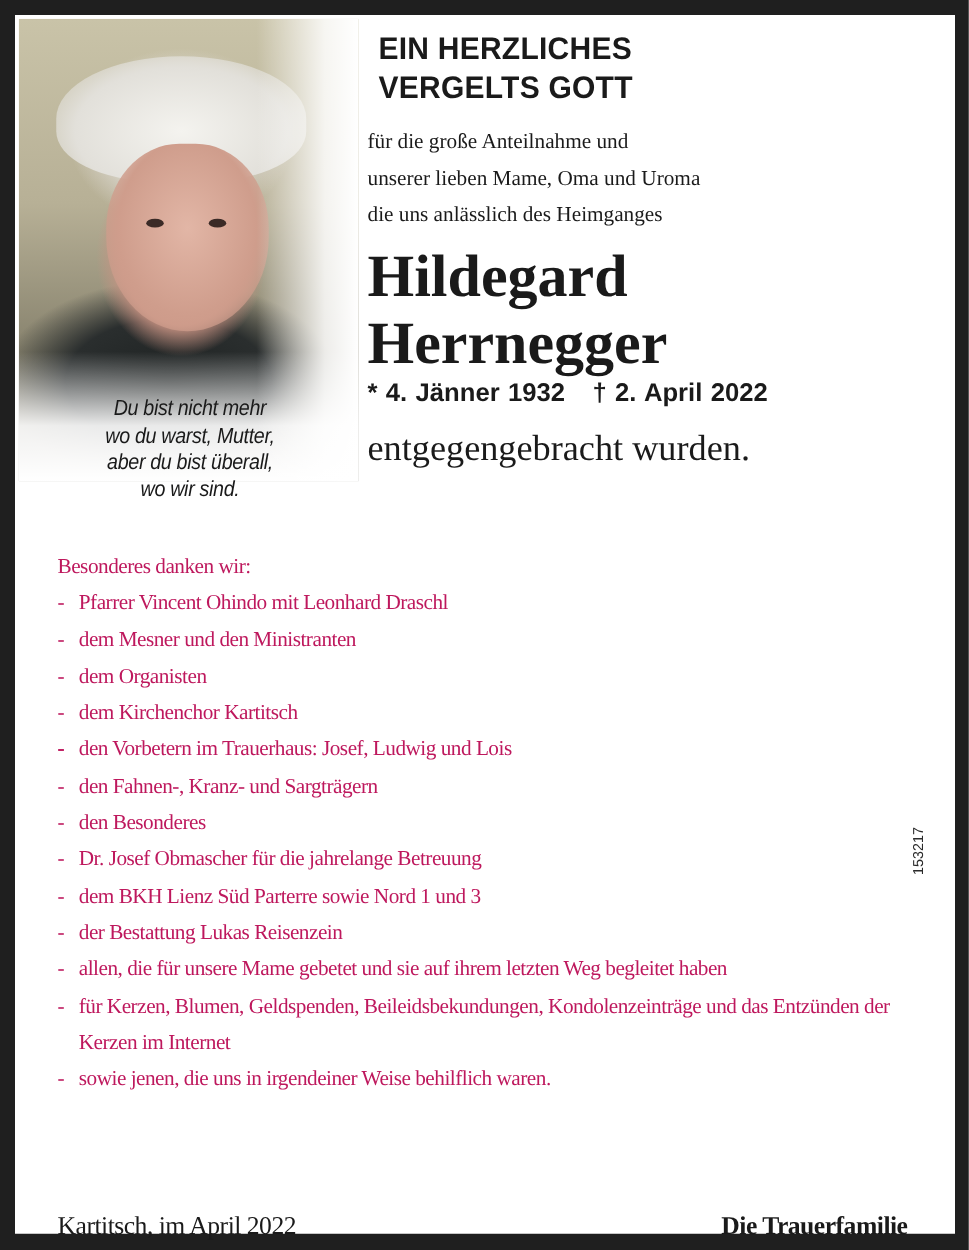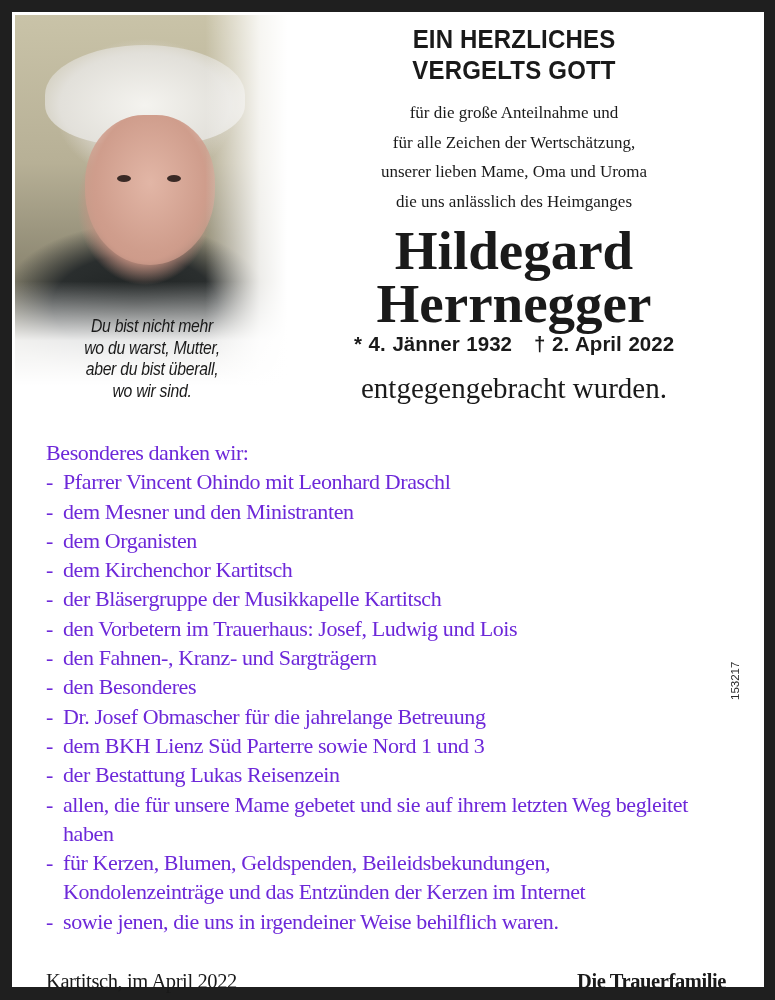--- a/index.html
+++ b/index.html
@@ -29,42 +29,42 @@
   .photo-hair { position: absolute; left: 30px; top: 30px; width: 200px; height: 100px; border-radius: 50% 50% 40% 40%;
     background: radial-gradient(ellipse at 50% 60%, #f4f3ef 0%, #e2e0da 60%, rgba(226,224,218,0) 100%); }
   .photo-face { position: absolute; left: 70px; top: 100px; width: 130px; height: 150px; border-radius: 45% 45% 50% 50%;
     background: radial-gradient(ellipse at 50% 45%, #e2b6a6 0%, #cf9d8c 60%, rgba(207,157,140,0) 100%); }
   .eye { position: absolute; width: 14px; height: 7px; border-radius: 50%; background: #3a2a26; }
   .quote {
     position: absolute; left: 40px; top: 304px; width: 200px; text-align: center;
     font-family: "Liberation Sans", sans-serif; font-style: italic; font-size: 17.5px; line-height: 21.5px;
     color: #1a1a1a; letter-spacing: -0.3px; transform: scaleX(0.9); transform-origin: center top;
   }
-  .right-col { position: absolute; left: 282px; top: 0; width: 440px; text-align: center; }
+  .right-col { position: absolute; left: 282px; top: 0; width: 440px; }
   .headline {
     font-family: "Liberation Sans", sans-serif; font-weight: bold; font-size: 25px; line-height: 31px;
     color: #1a1a1a; margin-top: 12px; letter-spacing: 0.2px; transform: scaleX(0.96);
   }
   .intro {
     font-family: "Liberation Serif", serif; font-size: 17px; line-height: 29.5px; margin-top: 12px; color: #1a1a1a;
   }
   .name {
-    font-family: "Liberation Serif", serif; font-weight: bold; font-size: 55px; line-height: 53px; margin-top: 8px; color: #1a1a1a;
+    font-family: "Liberation Serif", serif; font-weight: bold; font-size: 48px; line-height: 53px; margin-top: 8px; color: #1a1a1a;
   }
   .dates {
     font-family: Liberation Sans, sans-serif; font-weight: bold; font-size: 20.5px; line-height: 24px; margin-top: 2px; color: #1a1a1a;
     word-spacing: 1px;
   }
   .dates .gap { display: inline-block; width: 22px; }
   .after {
     font-family: "Liberation Serif", serif; font-size: 29px; line-height: 26px; margin-top: 19px; color: #1a1a1a;
   }
   .body-text {
     position: absolute; left: 34px; top: 426px; width: 700px;
-    font-family: "Liberation Serif", serif; font-size: 22px; line-height: 29.3px; color: #6d28d9;
+    font-family: "Liberation Serif", serif; font-size: 17px; line-height: 29.3px; color: #be185d;
     letter-spacing: -0.4px;
   }
   .thanks-list { list-style: none; margin: 0; padding: 0; }
   .thanks-list li { position: relative; padding-left: 17px; }
   .thanks-list li .dash { position: absolute; left: 0; top: 0; }
   .footer {
     position: absolute; left: 34px; top: 956px; width: 680px;
     font-family: "Liberation Serif", serif; font-size: 20.5px; line-height: 26px; color: #1a1a1a;
     letter-spacing: -0.4px;
   }
@@ -97,42 +97,41 @@
     <div>wo wir sind.</div>
   </div>
 
   <div class="right-col">
     <div class="headline">
       <div>EIN HERZLICHES</div>
       <div>VERGELTS GOTT</div>
     </div>
     <div class="intro">
       <div>für die große Anteilnahme und</div>
-      <div>für alle Zeichen der Wertschätzung,</div>
       <div>unserer lieben Mame, Oma und Uroma</div>
       <div>die uns anlässlich des Heimganges</div>
     </div>
     <div class="name">
       <div>Hildegard</div>
       <div>Herrnegger</div>
     </div>
     <div class="dates">
       <span>* 4. Jänner 1932</span><span class="gap"></span><span>† 2. April 2022</span>
     </div>
     <div class="after">entgegengebracht wurden.</div>
   </div>
 
   <div class="body-text">
     <div>Besonderes danken wir:</div>
     <ul class="thanks-list">
       <li><span class="dash">-</span><span>Pfarrer Vincent Ohindo mit Leonhard Draschl</span></li>
       <li><span class="dash">-</span><span>dem Mesner und den Ministranten</span></li>
       <li><span class="dash">-</span><span>dem Organisten</span></li>
       <li><span class="dash">-</span><span>dem Kirchenchor Kartitsch</span></li>
-      <li><span class="dash">-</span><span>der Bläsergruppe der Musikkapelle Kartitsch</span></li>
+      <li><span class="dash">-</span></li>
       <li><span class="dash">-</span><span>den Vorbetern im Trauerhaus: Josef, Ludwig und Lois</span></li>
       <li><span class="dash">-</span><span>den Fahnen-, Kranz- und Sargträgern</span></li>
       <li><span class="dash">-</span><span>den Besonderes</span></li>
       <li><span class="dash">-</span><span>Dr. Josef Obmascher für die jahrelange Betreuung</span></li>
       <li><span class="dash">-</span><span>dem BKH Lienz Süd Parterre sowie Nord 1 und 3</span></li>
       <li><span class="dash">-</span><span>der Bestattung Lukas Reisenzein</span></li>
       <li style="width:650px;"><span class="dash">-</span><span>allen, die für unsere Mame gebetet und sie auf ihrem letzten Weg begleitet haben</span></li>
       <li style="width:650px;"><span class="dash">-</span><span>für Kerzen, Blumen, Geldspenden, Beileidsbekundungen, Kondolenzeinträge und das Entzünden der Kerzen im Internet</span></li>
       <li><span class="dash">-</span><span>sowie jenen, die uns in irgendeiner Weise behilflich waren.</span></li>
     </ul>

